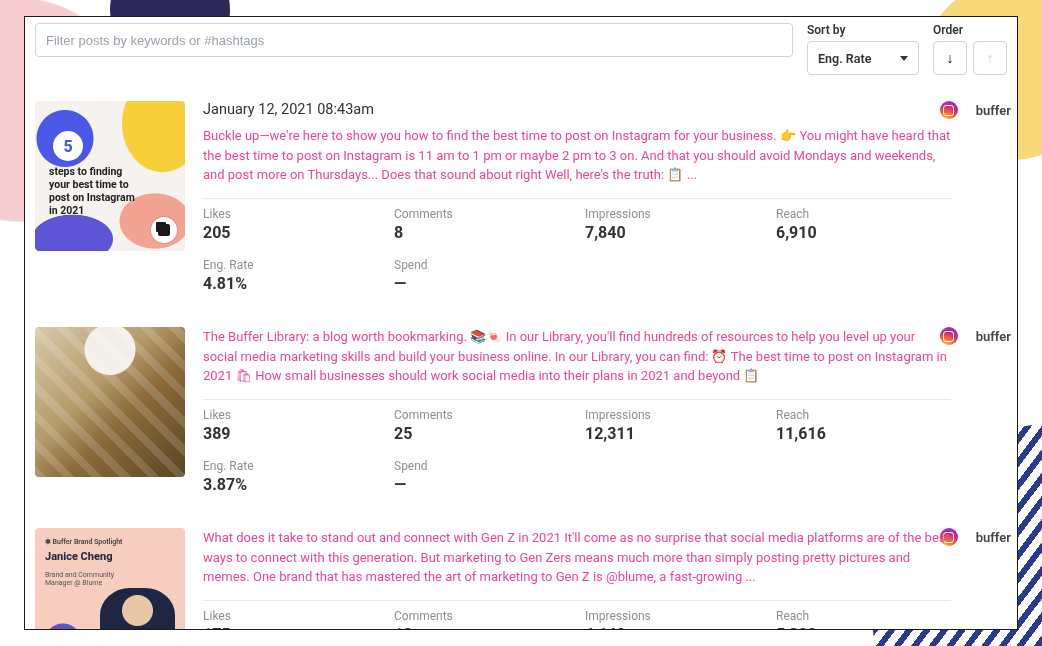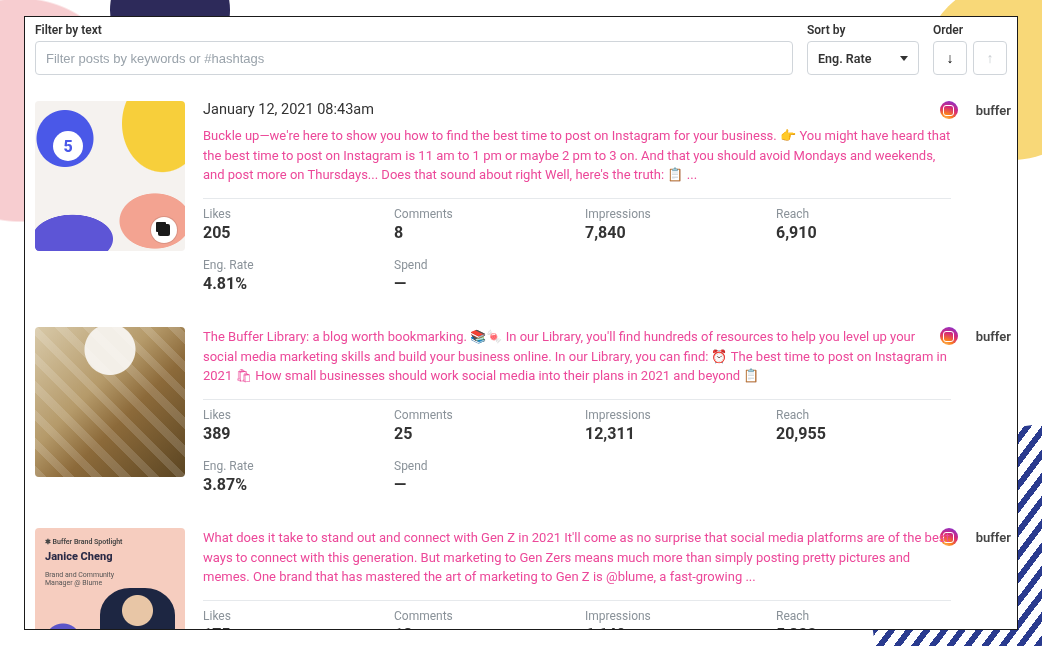--- a/index.html
+++ b/index.html
@@ -282,21 +282,20 @@
 
 <div class="bg-blob-left"></div>
 <div class="bg-paint-top"></div>
 <div class="bg-circle-right"></div>
 <div class="bg-stripes"></div>
 
 <div class="panel">
 
   <div class="filter-row">
     <div class="filter-col grow">
-      <div class="header-label">Filter by text</div>
       <input class="filter-input" type="text" placeholder="Filter posts by keywords or #hashtags" style="">
     </div>
     <div class="filter-col">
       <div class="header-label">Sort by</div>
       <div class="sort-select">
         <span>Eng. Rate</span>
         <span class="caret-down"></span>
       </div>
     </div>
     <div class="filter-col">
@@ -309,20 +308,21 @@
           <span>↑</span>
         </div>
       </div>
     </div>
   </div>
 
   <div class="post">
     <div class="thumb-wrap">
       <div class="thumb thumb-1">
         <div class="badge-5">5</div>
+        <div class="caption">steps to finding your best time to post on Instagram in 2021</div>
       </div>
       <div class="carousel-badge">
           <div class="inner"></div>
         </div>
     </div>
     <div class="post-body">
       <div class="brand-badge">
         <span class="ig-icon"></span>
         <span>buffer</span>
       </div>
@@ -377,21 +377,21 @@
         <div>
             <div class="metric-label">Comments</div>
             <div class="metric-value">25</div>
           </div>
         <div>
             <div class="metric-label">Impressions</div>
             <div class="metric-value">12,311</div>
           </div>
         <div>
             <div class="metric-label">Reach</div>
-            <div class="metric-value">20,955</div>
+            <div class="metric-value">11,616</div>
           </div>
         <div>
             <div class="metric-label">Eng. Rate</div>
             <div class="metric-value">3.87%</div>
           </div>
         <div>
             <div class="metric-label">Spend</div>
             <div class="metric-value">—</div>
           </div>
       </div>

